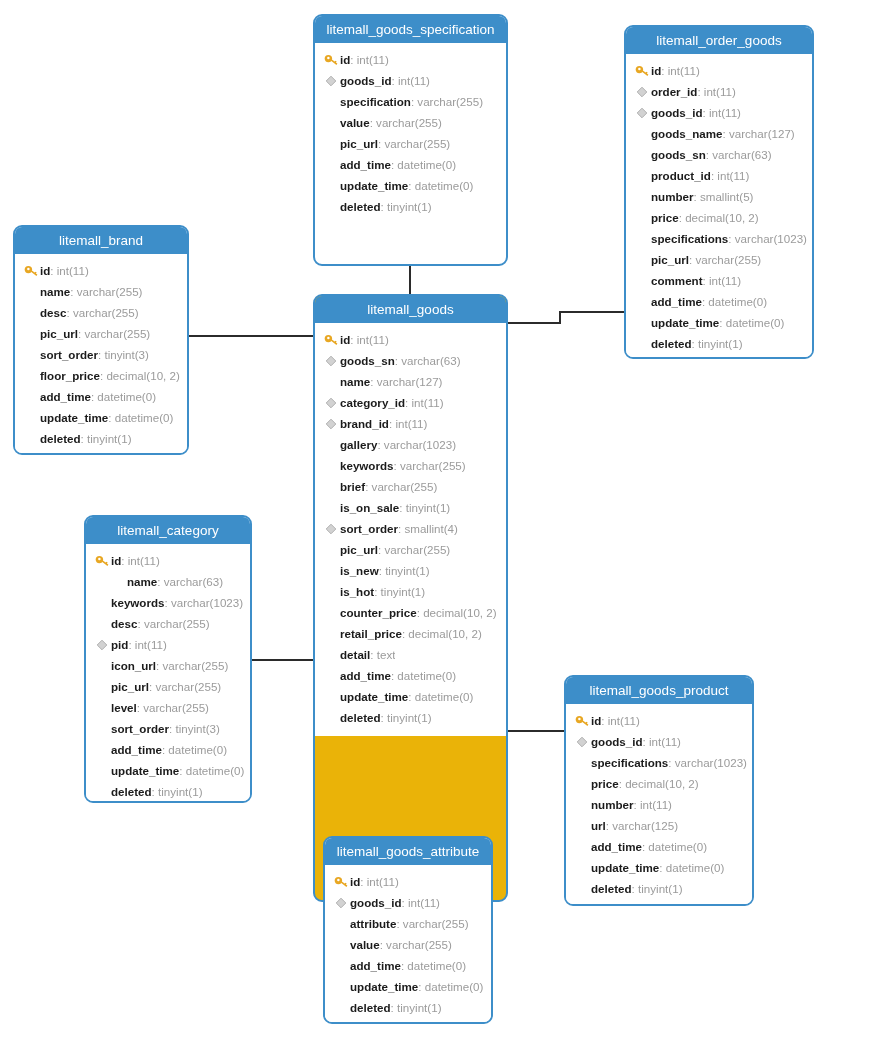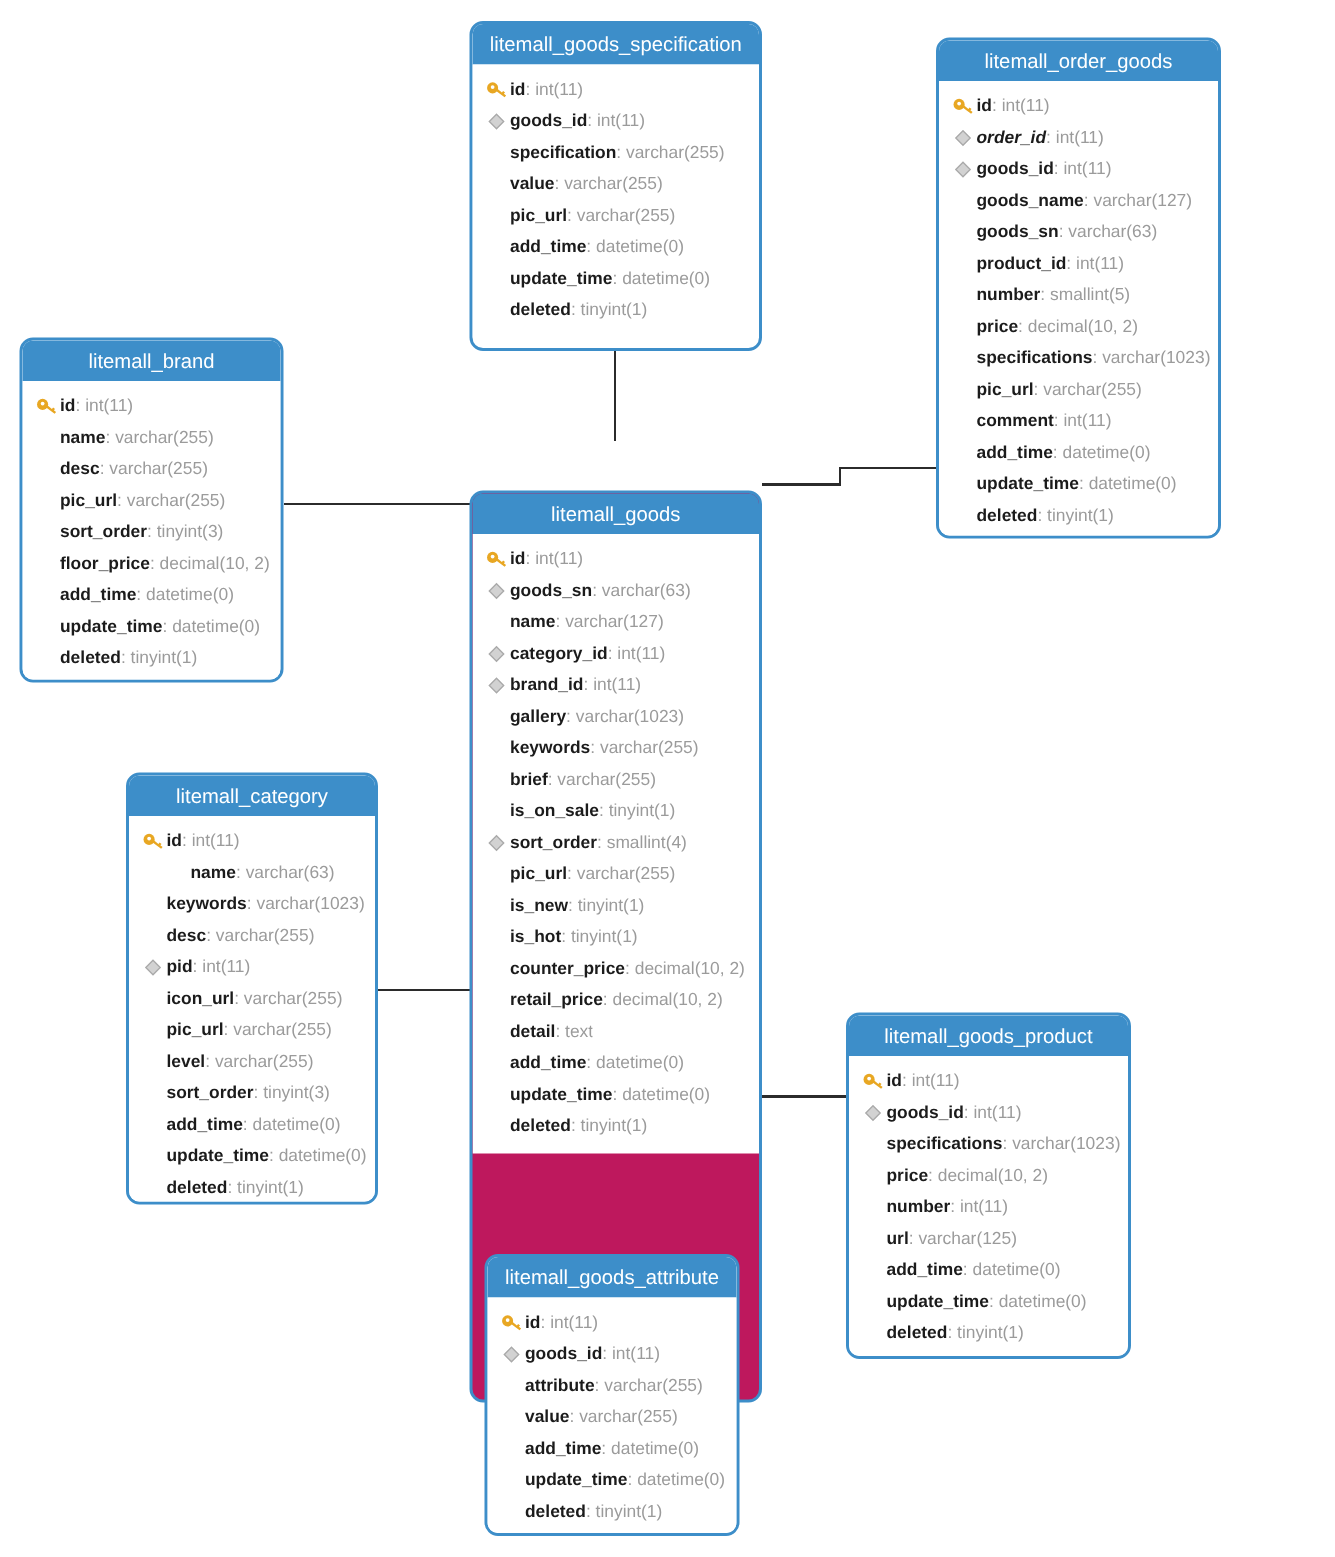--- a/index.html
+++ b/index.html
@@ -83,21 +83,21 @@
 
 <div id="canvas">
   <svg id="edges" viewBox="0 0 890 1038" width="890" height="1038">
       <path d="M 410 234 L 410 294" stroke="#2b2b2b" stroke-width="1.6" fill="none" shape-rendering="crispEdges"></path>
       <path d="M 189 336 L 313 336" stroke="#2b2b2b" stroke-width="1.6" fill="none" shape-rendering="crispEdges"></path>
       <path d="M 508 323 L 560 323 L 560 312 L 624 312" stroke="#2b2b2b" stroke-width="1.6" fill="none" shape-rendering="crispEdges"></path>
       <path d="M 252 660 L 313 660" stroke="#2b2b2b" stroke-width="1.6" fill="none" shape-rendering="crispEdges"></path>
       <path d="M 508 731 L 564 731" stroke="#2b2b2b" stroke-width="1.6" fill="none" shape-rendering="crispEdges"></path>
       <path d="M 410 778 L 410 836" stroke="#2b2b2b" stroke-width="1.6" fill="none" shape-rendering="crispEdges"></path>
     </svg>
-<div class="entity" style="left: 313px; top: 14px; width: 195px; height: 220px; border-color: rgb(61, 142, 201); background: rgb(255, 255, 255);">
+<div class="entity" style="left: 313px; top: 14px; width: 195px; height: 252px; border-color: rgb(61, 142, 201); background: rgb(255, 255, 255);">
       <div class="entity-header" style="background: rgb(61, 142, 201); color: rgb(255, 255, 255);">litemall_goods_specification</div>
       <div class="entity-body">
         <div class="col-row">
           <span class="col-icon">
             <svg class="key-glyph" width="14" height="12" viewBox="0 0 14 12">
               <circle cx="4.4" cy="4.6" r="3.7" fill="#e8a723"></circle>
               <circle cx="4.4" cy="4.0" r="1.25" fill="#ffffff"></circle>
               <path d="M 6.1 6.1 L 12.4 10.9 L 13.4 9.6 L 11.9 8.5 L 12.7 7.6 L 11.4 6.7 L 10.6 7.6 L 7.6 5.2 Z" fill="#e8a723"></path>
             </svg>
           </span>
@@ -149,21 +149,21 @@
             </svg>
           </span>
           <span class="col-text" style="color: rgb(155, 155, 155);"><span class="col-name" style="color: rgb(27, 27, 27);">id</span><span>: </span><span class="col-type">int(11)</span></span>
         </div>
         <div class="col-row">
           <span class="col-icon">
             <svg class="diamond-glyph" width="12" height="12" viewBox="0 0 12 12">
               <path d="M 6 1.2 L 10.8 6 L 6 10.8 L 1.2 6 Z" fill="#d2d2d2" stroke="#a9a9a9" stroke-width="0.9"></path>
             </svg>
           </span>
-          <span class="col-text" style="color: rgb(155, 155, 155);"><span class="col-name" style="color: rgb(27, 27, 27); font-style: italic;">order_id</span><span>: </span><span class="col-type">int(11)</span></span>
+          <span class="col-text" style="color: rgb(155, 155, 155);"><span class="col-name" style="color: rgb(27, 27, 27);">order_id</span><span>: </span><span class="col-type">int(11)</span></span>
         </div>
         <div class="col-row">
           <span class="col-icon">
             <svg class="diamond-glyph" width="12" height="12" viewBox="0 0 12 12">
               <path d="M 6 1.2 L 10.8 6 L 6 10.8 L 1.2 6 Z" fill="#d2d2d2" stroke="#a9a9a9" stroke-width="0.9"></path>
             </svg>
           </span>
           <span class="col-text" style="color: rgb(155, 155, 155);"><span class="col-name" style="color: rgb(27, 27, 27);">goods_id</span><span>: </span><span class="col-type">int(11)</span></span>
         </div>
         <div class="col-row">
@@ -252,21 +252,21 @@
         <div class="col-row">
           <span class="col-icon"></span>
           <span class="col-text" style="color: rgb(155, 155, 155);"><span class="col-name" style="color: rgb(27, 27, 27);">update_time</span><span>: </span><span class="col-type">datetime(0)</span></span>
         </div>
         <div class="col-row">
           <span class="col-icon"></span>
           <span class="col-text" style="color: rgb(155, 155, 155);"><span class="col-name" style="color: rgb(27, 27, 27);">deleted</span><span>: </span><span class="col-type">tinyint(1)</span></span>
         </div>
       </div>
     </div>
-    <div class="entity" style="left: 313px; top: 294px; width: 195px; height: 608px; border-color: rgb(61, 142, 201); background: #be185d; margin-top: 33px;">
+    <div class="entity" style="left: 313px; top: 294px; width: 195px; height: 608px; border-color: rgb(61, 142, 201); background: #eab308;">
       <div class="entity-header" style="background: rgb(61, 142, 201); color: rgb(255, 255, 255);">litemall_goods</div>
       <div class="entity-body">
         <div class="col-row">
           <span class="col-icon">
             <svg class="key-glyph" width="14" height="12" viewBox="0 0 14 12">
               <circle cx="4.4" cy="4.6" r="3.7" fill="#e8a723"></circle>
               <circle cx="4.4" cy="4.0" r="1.25" fill="#ffffff"></circle>
               <path d="M 6.1 6.1 L 12.4 10.9 L 13.4 9.6 L 11.9 8.5 L 12.7 7.6 L 11.4 6.7 L 10.6 7.6 L 7.6 5.2 Z" fill="#e8a723"></path>
             </svg>
           </span>

